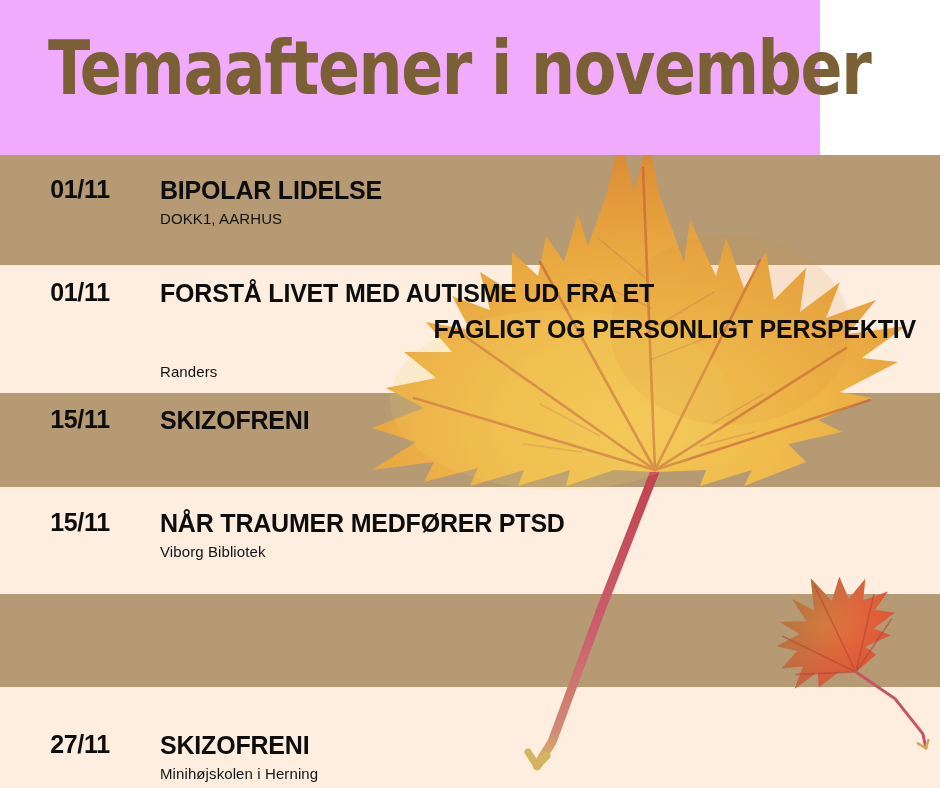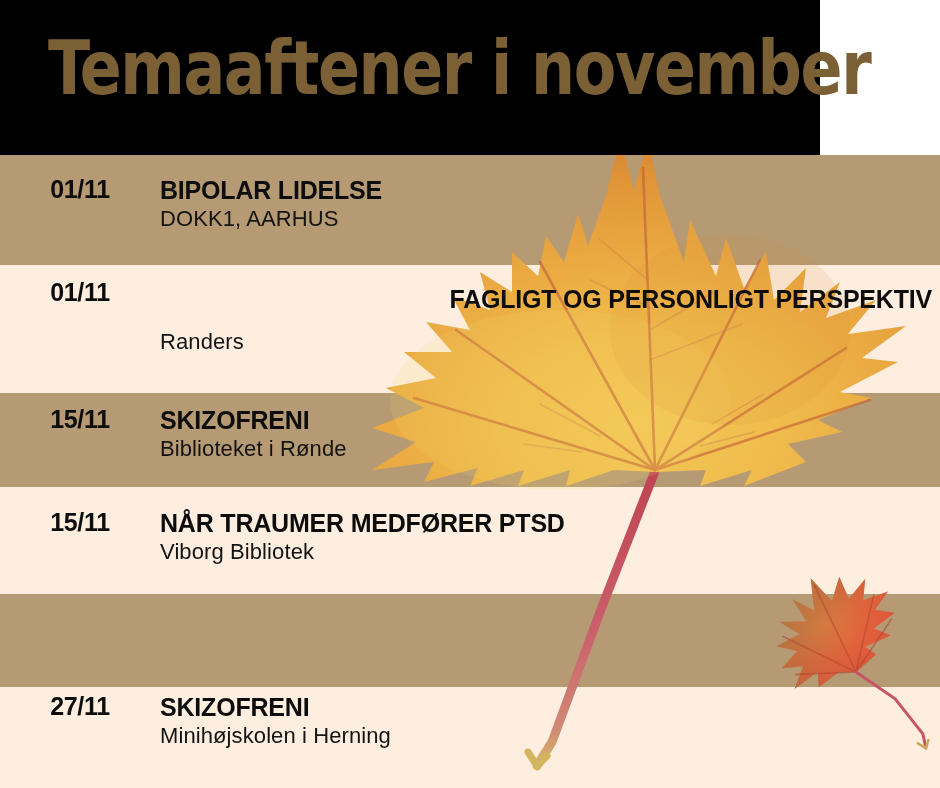--- a/index.html
+++ b/index.html
@@ -10,21 +10,21 @@
     background:#ffffff;
   }
   #poster{
     position:relative;width:940px;height:788px;overflow:hidden;
     background:#ffffff;
   }
 
   
   #header{
     position:absolute;left:0;top:0;width:820px;height:155px;
-    background:#000000;z-index:5;
+    background:#f0abfc;z-index:5;
   }
   #poster-title{
     position:absolute;left:48px;top:27px;
     font-family:"DejaVu Sans Condensed","Liberation Sans Narrow","Liberation Sans",sans-serif;
     font-size:74px;line-height:82px;font-weight:700;
     letter-spacing:-1.5px;
     transform:scaleX(0.93);transform-origin:left top;
     color:#7a6034;
     white-space:nowrap;
   }
@@ -45,29 +45,29 @@
     position:absolute;left:0;width:940px;
     display:flex;align-items:flex-start;
   }
   .row-date{
     width:160px;flex:0 0 160px;
     text-align:center;
     font-size:25px;font-weight:700;color:#0d0d0d;
     letter-spacing:-0.3px;
     font-family:"Liberation Sans","DejaVu Sans",sans-serif;
   }
-  .row-body{flex:1 1 auto;padding-right:8px;}
+  .row-body{flex:1 1 auto;padding-right:24px;}
   .row-title{
     font-size:25px;font-weight:700;color:#0d0d0d;
     line-height:30px;letter-spacing:-0.2px;
     text-transform:uppercase;
     font-family:"Liberation Sans","DejaVu Sans",sans-serif;
   }
   .row-venue{
-    font-size:22px;font-weight:400;color:#131313;
+    font-size:15px;font-weight:400;color:#131313;
     line-height:28px;letter-spacing:0.1px;
     font-family:"Liberation Sans","DejaVu Sans",sans-serif;
   }
 </style>
 </head>
 <body>
 
 <div id="poster">
 
   <div id="stripes">
@@ -182,45 +182,45 @@
       <div class="row-date">01/11</div>
       <div class="row-body">
         <div class="row-title">BIPOLAR LIDELSE</div>
         <div class="row-venue">DOKK1, AARHUS</div>
       </div>
     </div>
 
     <div class="row" style="top:278px;">
       <div class="row-date">01/11</div>
       <div class="row-body">
+        <div class="row-title">FORSTÅ LIVET MED AUTISME UD FRA ET</div>
         <div class="row-title" style="margin-top:6px;text-align:right;">FAGLIGT OG PERSONLIGT PERSPEKTIV</div>
         <div class="row-venue" style="margin-top:14px;">Randers</div>
       </div>
     </div>
 
     <div class="row" style="top:405px;">
       <div class="row-date">15/11</div>
       <div class="row-body">
         <div class="row-title">SKIZOFRENI</div>
-        <div class="row-venue">Biblioteket i Rønde</div>
       </div>
     </div>
 
     <div class="row" style="top:508px;">
       <div class="row-date">15/11</div>
       <div class="row-body">
         <div class="row-title">NÅR TRAUMER MEDFØRER PTSD</div>
         <div class="row-venue">Viborg Bibliotek</div>
       </div>
     </div>
 
     <div class="row" style="top:612px;">
     </div>
 
-    <div class="row" style="top:692px;">
+    <div class="row" style="top:730px;">
       <div class="row-date">27/11</div>
       <div class="row-body">
         <div class="row-title">SKIZOFRENI</div>
         <div class="row-venue">Minihøjskolen i Herning</div>
       </div>
     </div>
 
   </div>
 </div>
 

